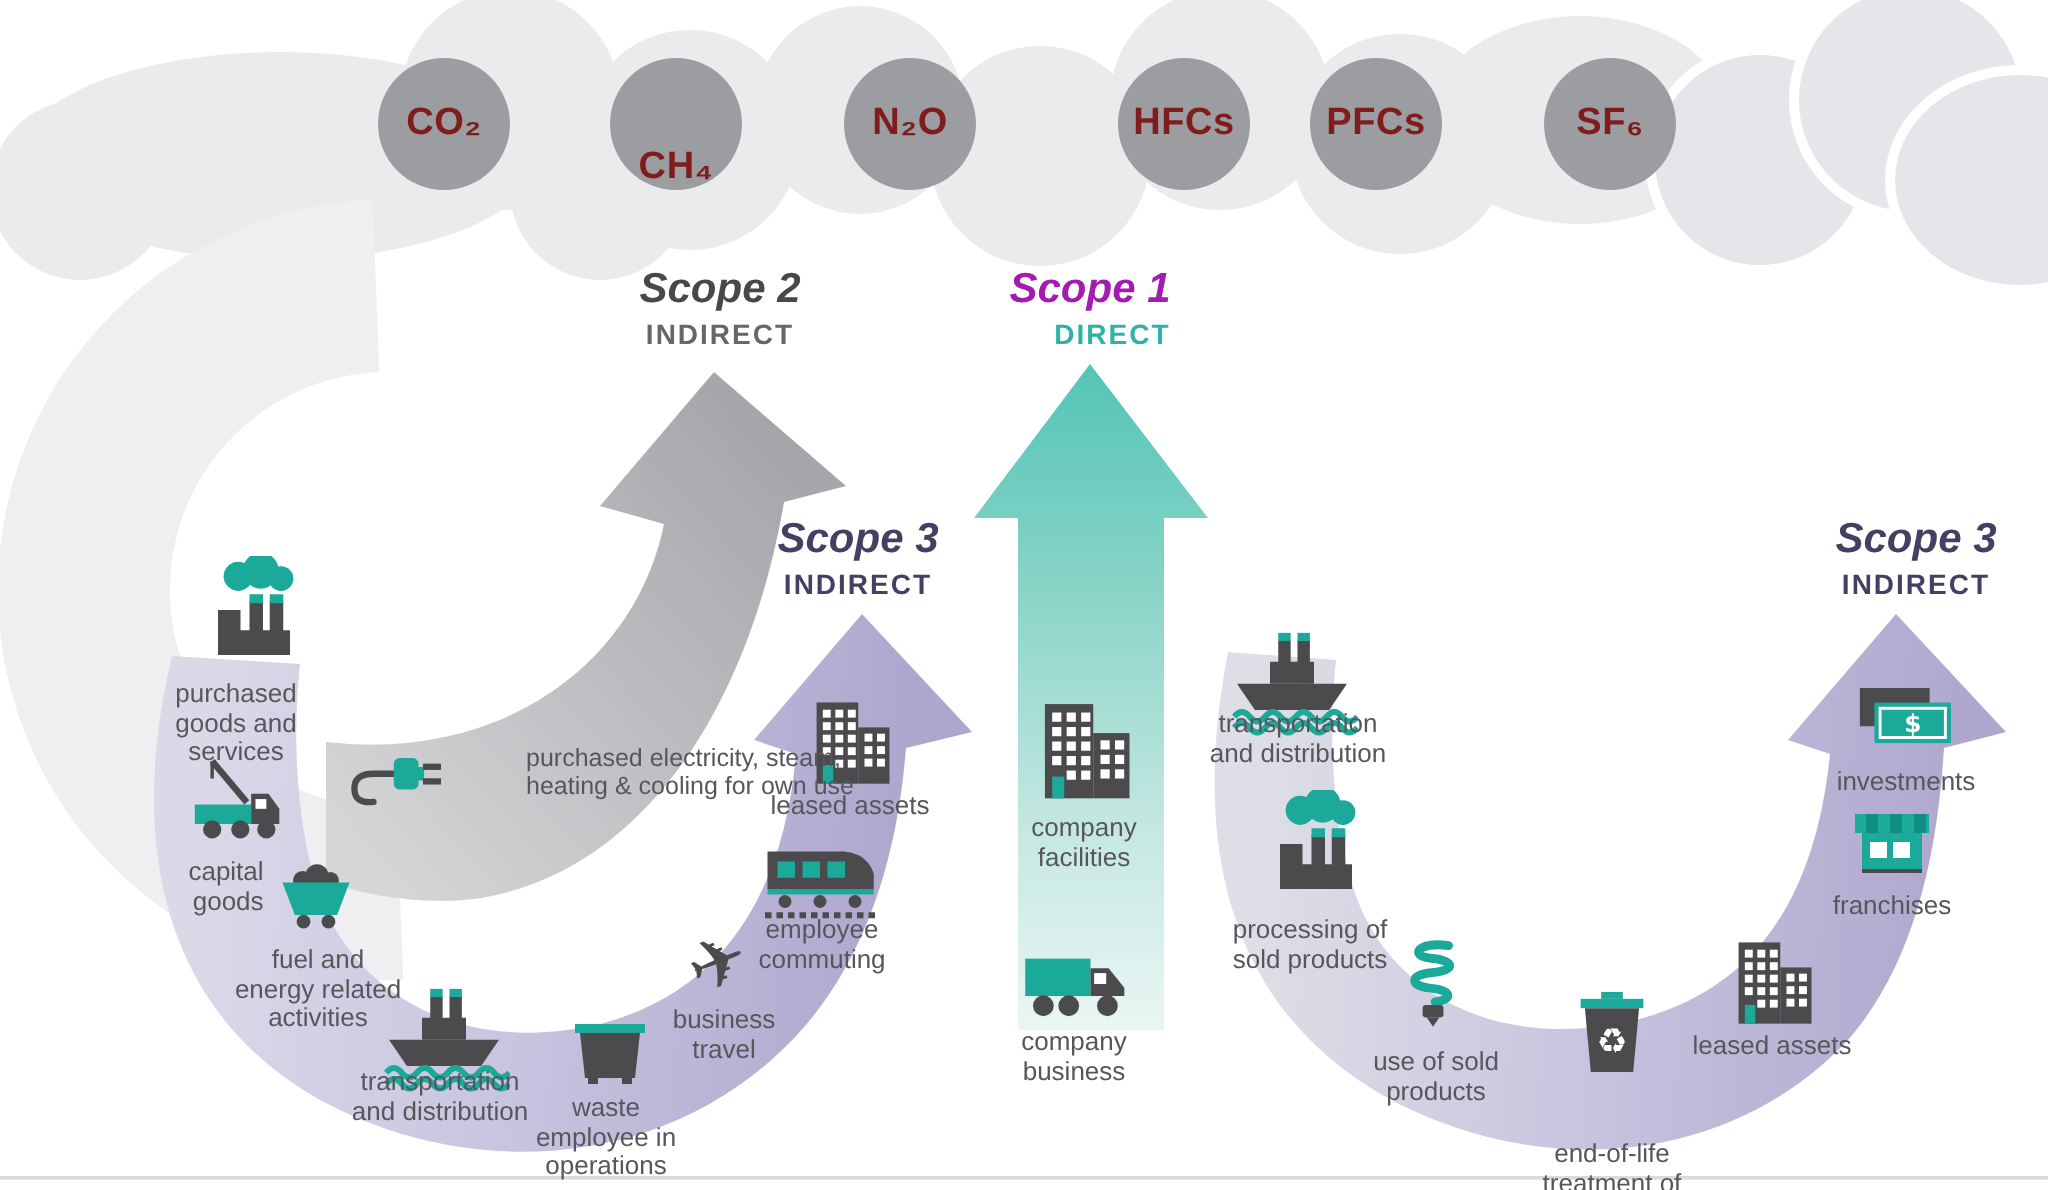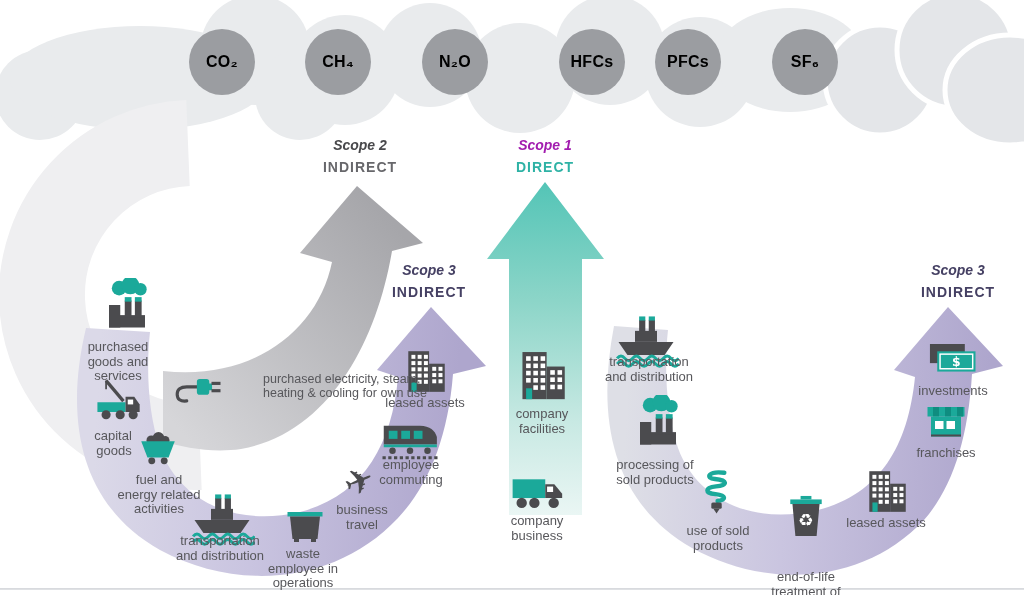--- a/index.html
+++ b/index.html
@@ -6,26 +6,26 @@
   #stage{
     position:relative;width:1024px;height:595px;overflow:hidden;background:#ffffff;
     font-family:"Liberation Sans",sans-serif;
   }
   #bg{position:absolute;left:0;top:0;}
   .gas-circle{
     position:absolute;width:66px;height:66px;border-radius:50%;
     background:#9b9da1;display:flex;align-items:center;justify-content:center;
     transform:translate(-50%,-50%);
   }
-  .gas-circle span{color:#000000;font-weight:bold;font-size:16px;letter-spacing:.3px;}
+  .gas-circle span{color:#7f1d1d;font-weight:bold;font-size:19px;letter-spacing:.3px;}
   .scope-label{position:absolute;transform:translateX(-50%);text-align:center;white-space:nowrap;}
-  .scope-title{font-style:italic;font-weight:bold;font-size:14px;line-height:22px;}
+  .scope-title{font-style:italic;font-weight:bold;font-size:21px;line-height:22px;}
   .scope-sub{font-weight:bold;font-size:14px;letter-spacing:1px;margin-top:3px;}
   .c-gray .scope-title{color:#48484b;} .c-gray .scope-sub{color:#67676b;}
-  .c-teal .scope-title{color:#a21caf;} .c-teal .scope-sub{color:#2eb2a5;}
+  .c-teal .scope-title{color:#a21caf;} .c-teal .scope-sub{color:#2eb2a5;text-align:right;}
   .c-purple .scope-title{color:#454063;} .c-purple .scope-sub{color:#454063;}
   .item-icon{position:absolute;transform:translate(-50%,-50%);}
   .item-icon svg{display:block;}
   .item-label{
     position:absolute;transform:translateX(-50%);text-align:center;
     font-size:13px;line-height:14.5px;color:#57575b;white-space:nowrap;
   }
   .item-label.align-left{transform:none;text-align:left;font-size:12.5px;line-height:14px;padding-left:32px;}
 </style>
 </head>
@@ -90,21 +90,21 @@
              C 908 446, 880 494, 818 510 C 750 526, 696 498, 678 448
              C 666 414, 664 366, 668 330 Z" fill="url(#purpleGradR)"></path>
 
     <rect x="0" y="588" width="1024" height="1.8" fill="#d8dade"></rect>
   </svg>
 
   <div id="gases">
       <div class="gas-circle" style="left: 222px; top: 62px;">
         <span>CO₂</span>
       </div>
-      <div class="gas-circle" style="left: 338px; top: 62px;">
+      <div class="gas-circle" style="left: 338px; top: 62px; align-items: flex-end;">
         <span>CH₄</span>
       </div>
       <div class="gas-circle" style="left: 455px; top: 62px;">
         <span>N₂O</span>
       </div>
       <div class="gas-circle" style="left: 592px; top: 62px; text-align: center;">
         <span>HFCs</span>
       </div>
       <div class="gas-circle" style="left: 688px; top: 62px;">
         <span>PFCs</span>

